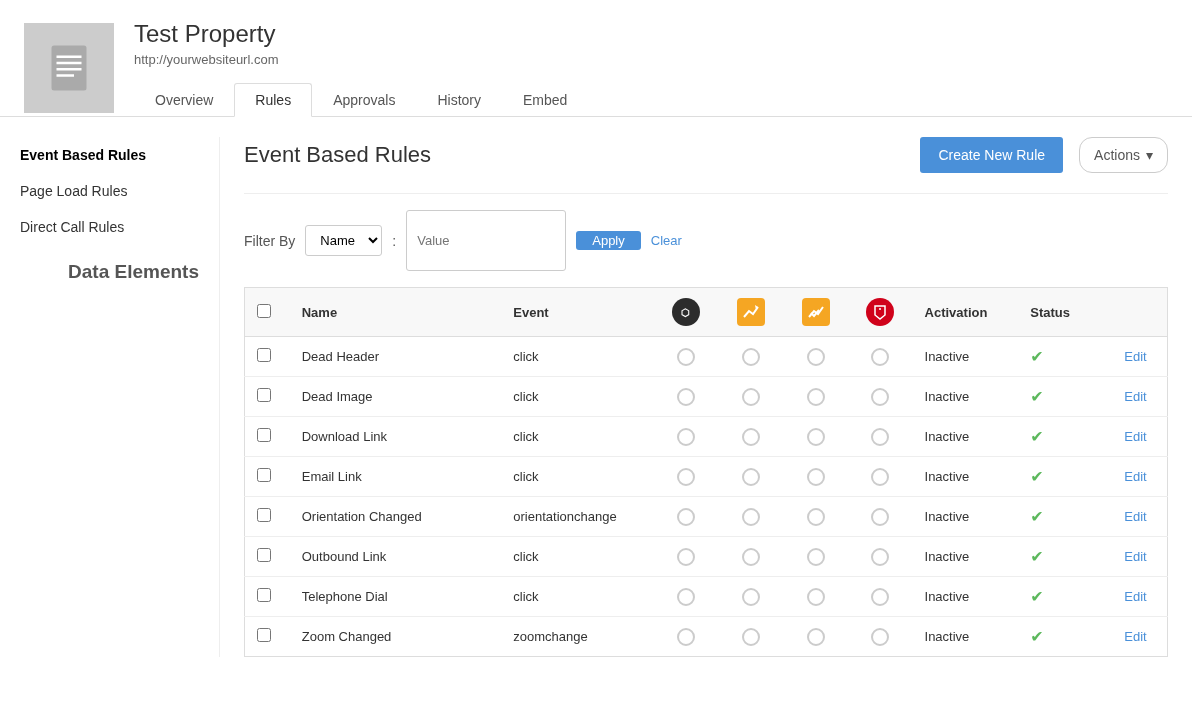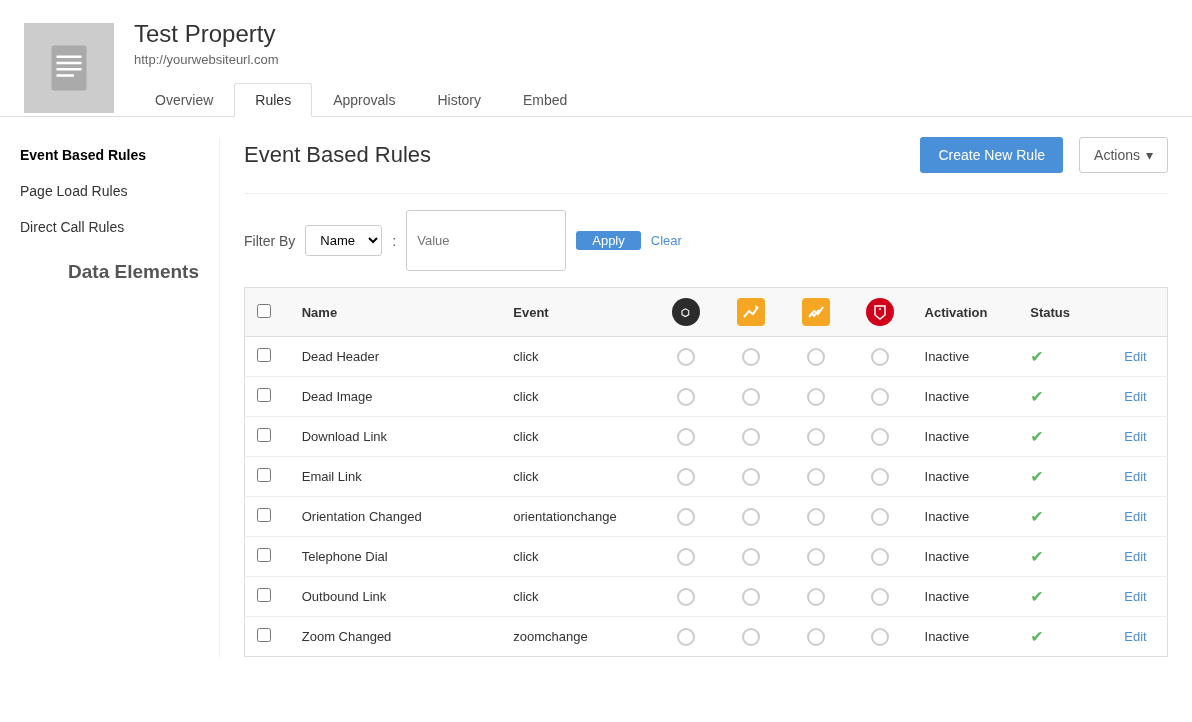--- a/index.html
+++ b/index.html
@@ -21,21 +21,21 @@
     .sidebar-item { padding: 10px 0; font-size: 14px; cursor: pointer; color: #333; }
     .sidebar-item.active { font-weight: 700; color: #000; }
     .sidebar-group-label { color: #555; font-weight: 600; font-size: 19px; padding: 16px 0 6px; text-align: right; }
 
     .content-area { flex: 1; padding: 0 24px; }
 
     .content-header { display: flex; align-items: center; justify-content: space-between; margin-bottom: 20px; }
     .content-title { font-size: 22px; font-weight: 300; color: #333; }
     .header-actions { display: flex; gap: 16px; align-items: center; }
     .btn-primary { background: #4a90d9; color: #fff; border: none; padding: 10px 18px; border-radius: 3px; cursor: pointer; font-size: 14px; font-weight: 500; }
-    .btn-actions { background: #fff; color: #555; border: 1px solid #ccc; padding: 9px 14px; border-radius: 3px; cursor: pointer; font-size: 14px; display: flex; align-items: center; gap: 6px; }
+    .btn-actions { background: #fff; color: #555; border: 1px solid #ccc; padding: 9px 14px; border-radius: 13px; cursor: pointer; font-size: 14px; display: flex; align-items: center; gap: 6px; }
 
     .filter-bar { display: flex; align-items: center; gap: 10px; margin-bottom: 16px; }
     .filter-label { font-size: 14px; color: #555; }
     .filter-select { padding: 6px 10px; border: 1px solid #ccc; border-radius: 3px; font-size: 13px; background: #fff; cursor: pointer; }
     .filter-colon { color: #555; }
     .filter-input { padding: 22px 10px; border: 1px solid #ccc; border-radius: 3px; font-size: 13px; width: 160px; }
     .btn-apply { background: #4a90d9; color: #fff; border: none; padding: 2px 16px; border-radius: 3px; cursor: pointer; font-size: 13px; }
     .btn-clear { background: none; border: none; color: #4a90d9; cursor: pointer; font-size: 13px; text-align: center; }
 
     .rules-table { width: 100%; border-collapse: collapse; border: 1px solid #ddd; border-radius: 3px; }
@@ -336,51 +336,51 @@
               </div>
             </td>
     <td class="col-activation">Inactive</td>
     <td class="col-status"><span class="status-check">✔</span></td>
     <td class="col-edit"><a class="edit-link">Edit</a></td>
   </tr>
           <tr>
     <td class="col-check">
       <input type="checkbox" style="">
     </td>
+    <td class="col-name">Outbound Link</td>
+    <td class="col-event">click</td>
+    <td class="col-icon">
+              <div class="icon-cell">
+                <span class="radio-circle"></span>
+              </div>
+            </td>
+    <td class="col-icon">
+              <div class="icon-cell">
+                <span class="radio-circle"></span>
+              </div>
+            </td>
+    <td class="col-icon">
+              <div class="icon-cell">
+                <span class="radio-circle"></span>
+              </div>
+            </td>
+    <td class="col-icon">
+              <div class="icon-cell">
+                <span class="radio-circle"></span>
+              </div>
+            </td>
+    <td class="col-activation">Inactive</td>
+    <td class="col-status"><span class="status-check">✔</span></td>
+    <td class="col-edit"><a class="edit-link">Edit</a></td>
+  </tr>
+          <tr>
+    <td class="col-check">
+      <input type="checkbox" style="">
+    </td>
     <td class="col-name">Telephone Dial</td>
-    <td class="col-event">click</td>
-    <td class="col-icon">
-              <div class="icon-cell">
-                <span class="radio-circle"></span>
-              </div>
-            </td>
-    <td class="col-icon">
-              <div class="icon-cell">
-                <span class="radio-circle"></span>
-              </div>
-            </td>
-    <td class="col-icon">
-              <div class="icon-cell">
-                <span class="radio-circle"></span>
-              </div>
-            </td>
-    <td class="col-icon">
-              <div class="icon-cell">
-                <span class="radio-circle"></span>
-              </div>
-            </td>
-    <td class="col-activation">Inactive</td>
-    <td class="col-status"><span class="status-check">✔</span></td>
-    <td class="col-edit"><a class="edit-link">Edit</a></td>
-  </tr>
-          <tr>
-    <td class="col-check">
-      <input type="checkbox" style="">
-    </td>
-    <td class="col-name">Outbound Link</td>
     <td class="col-event">click</td>
     <td class="col-icon">
               <div class="icon-cell">
                 <span class="radio-circle"></span>
               </div>
             </td>
     <td class="col-icon">
               <div class="icon-cell">
                 <span class="radio-circle"></span>
               </div>

